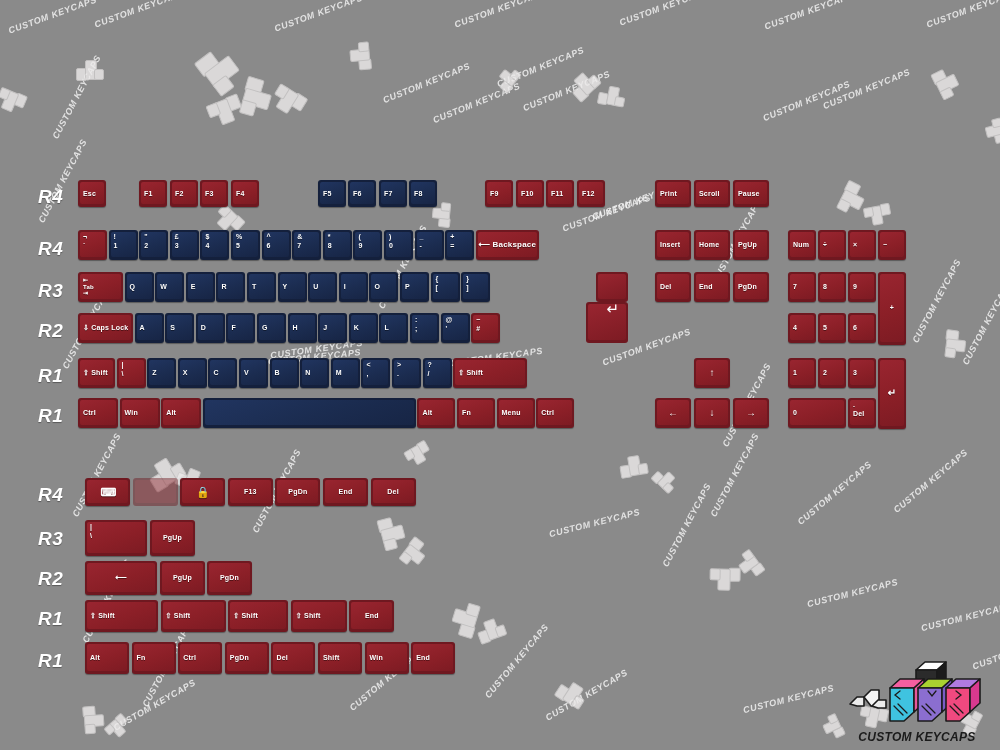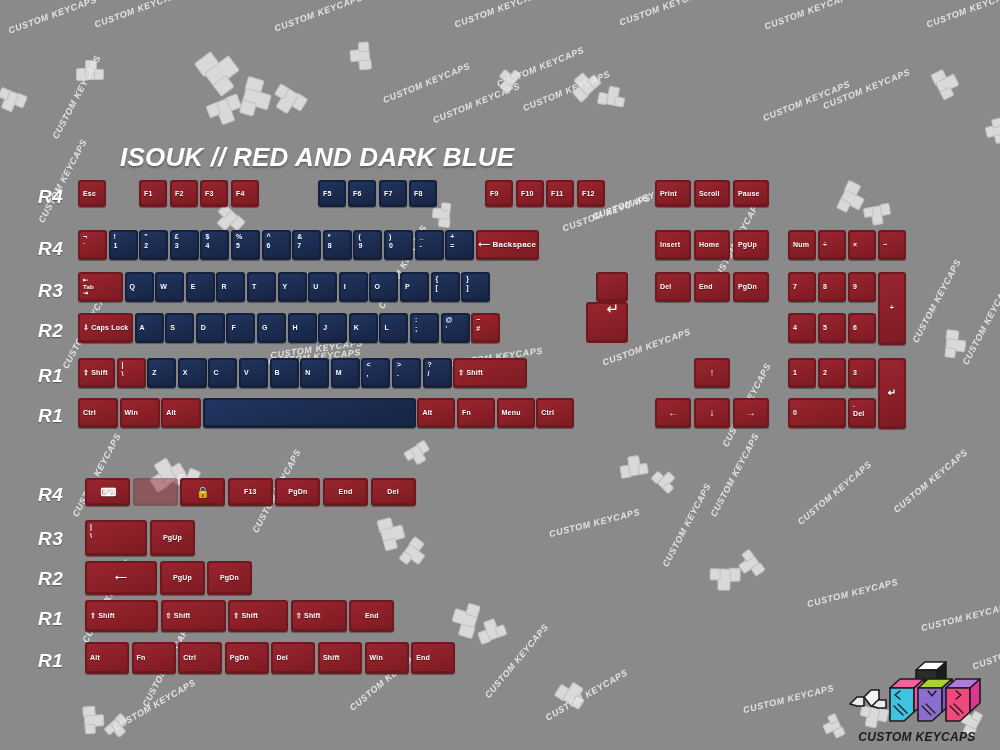--- a/index.html
+++ b/index.html
@@ -330,21 +330,20 @@
       <i style="left:16.2px;top:8.1px;width:9px;height:9.9px"></i>
     </div>
     <div class="kc-ghost" style="left: 498px; top: 70px; width: 22.1px; height: 22.1px; transform: rotate(309deg);">
       <i style="left:0;top:6.8px;width:9.35px;height:11.049999999999999px"></i>
       <i style="left:7.6499999999999995px;top:0;width:10.2px;height:17px"></i>
       <i style="left:15.299999999999999px;top:7.6499999999999995px;width:8.5px;height:9.35px"></i>
     </div>
   </div>
 
 <div id="board">
-  <div id="title">ISOUK // RED AND DARK BLUE</div>
 <div class="key red" style="left: 78px; top: 180px; width: 28px; height: 27px;">
       <div class="face"></div>
       <div class="lg mid">Esc</div>
     </div>
     <div class="key red" style="left: 139px; top: 180px; width: 28px; height: 27px;">
       <div class="face"></div>
       <div class="lg mid">F1</div>
     </div>
     <div class="key red" style="left: 170px; top: 180px; width: 28px; height: 27px;">
       <div class="face"></div>

